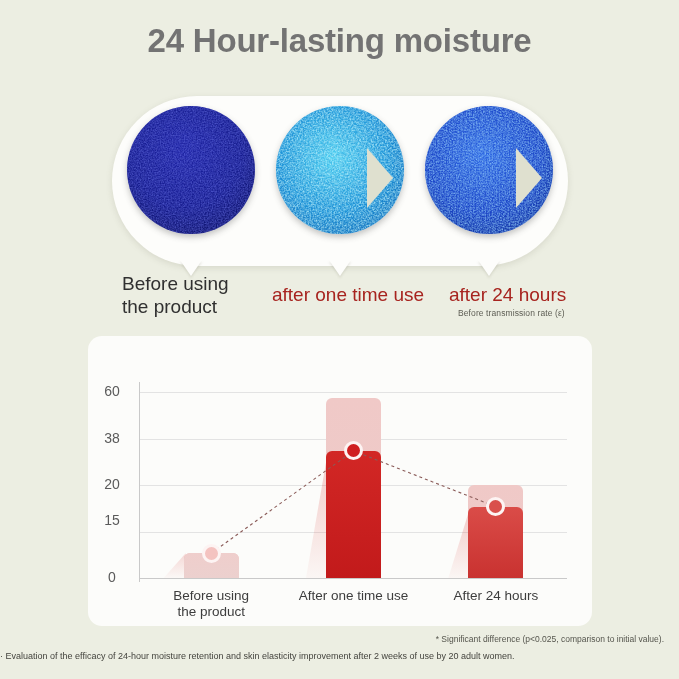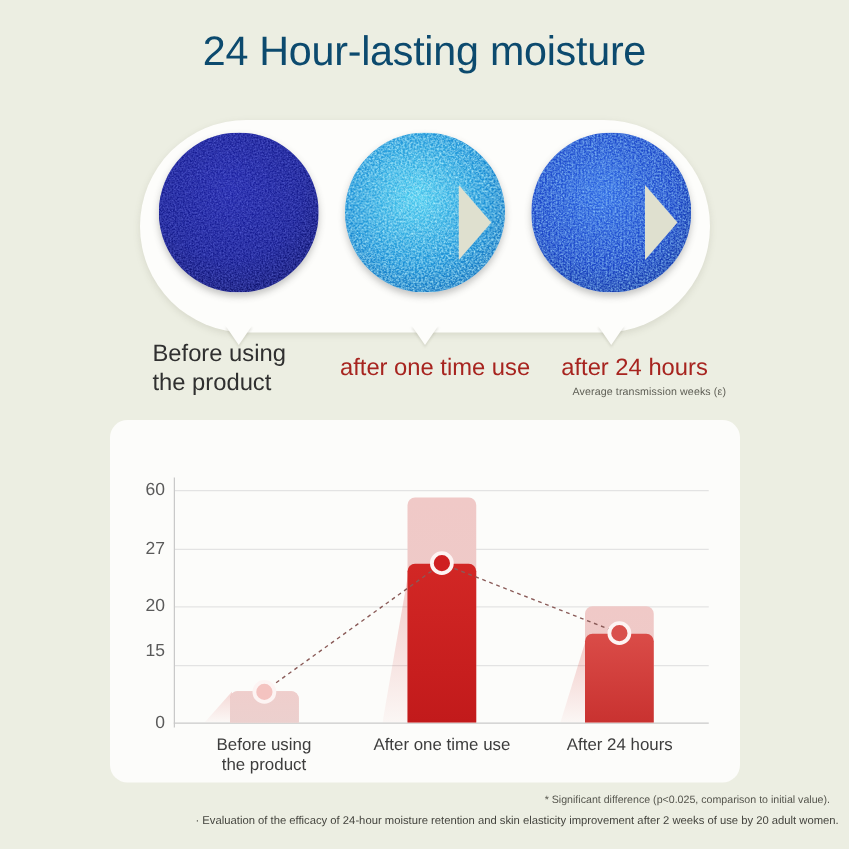--- a/index.html
+++ b/index.html
@@ -8,22 +8,22 @@
     background:#eceee2;
     font-family:"Liberation Sans", sans-serif;
     overflow:hidden;
     position:relative;
   }
   
   .title{
     position:absolute;top:22px;left:0;width:679px;
     text-align:center;
     font-size:33px;
-    font-weight:normal;
-    color:#0c4a6e;
+    font-weight:bold;
+    color:#737373;
     letter-spacing:-0.2px;
   }
   
   .photo-panel{
     position:absolute;
     left:112px;top:96px;
     width:456px;height:170px;
     background:#fdfdfb;
     border-radius:86px;
     box-shadow:0 2px 6px rgba(120,120,100,.18);
@@ -112,21 +112,21 @@
     background:#c9c9c9;
   }
   .axis-x{
     position:absolute;
     left:139px;top:578px;
     width:428px;height:1px;
     background:#c9c9c9;
   }
   .ytick{
     position:absolute;
-    width:40px;text-align:right;
+    width:40px;text-align:center;
     font-size:14px;color:#5a5a5a;
     left:92px;
   }
   
   .bar-bg{
     position:absolute;
     background:linear-gradient(180deg,#f0c9c7 0%,#eccbc9 100%);
     border-radius:6px 6px 0 0;
   }
   .bar-fg{
@@ -156,21 +156,21 @@
   
   .foot1{
     position:absolute;
     left:0;top:634px;width:664px;
     text-align:right;
     font-size:8.5px;color:#55554d;
   }
   .foot2{
     position:absolute;
     left:0;top:651px;width:671px;
-    text-align:right;
+    text-align:left;
     font-size:9px;color:#44443e;
   }
 </style>
 </head>
 <body>
 
 <div class="title">24 Hour-lasting moisture</div>
 
 <div class="photo-panel"></div>
 
@@ -258,39 +258,39 @@
   <div class="chevron a2"></div>
 </div>
 
 <div class="captions">
   <div class="cap cap0">
     <div>Before using</div>
     <div>the product</div>
   </div>
   <div class="cap cap1">after one time use</div>
   <div class="cap cap2">after 24 hours</div>
-  <div class="cap-sub">Average transmission weeks (ε)</div>
+  <div class="cap-sub">Before transmission rate (ε)</div>
 </div>
 
 <div class="chart-card"></div>
 
 <div id="chart-layer">
   <div class="axis-y"></div>
   <div class="axis-x"></div>
   <div id="grid-layer">
       <div class="gridline" style="top: 531.5px; left: 140px;"></div>
       <div class="gridline" style="top: 485px; left: 140px;"></div>
       <div class="gridline" style="top: 438.5px; left: 140px;"></div>
       <div class="gridline" style="top: 392px; left: 140px;"></div>
     </div>
   <div id="ytick-layer">
       <div class="ytick" style="top: 569px;">0</div>
       <div class="ytick" style="top: 512px;">15</div>
       <div class="ytick" style="top: 476px;">20</div>
-      <div class="ytick" style="top: 429.5px;">27</div>
+      <div class="ytick" style="top: 429.5px;">38</div>
       <div class="ytick" style="top: 383px;">60</div>
     </div>
   <div id="bars-layer">
       <div class="bar-bg" style="left: 183.667px; top: 553.2px; width: 55px; height: 24.8px;"></div>
       <div class="bar-shadow" style="left: 163.667px; top: 553.2px; width: 22px; height: 24.8px; clip-path: polygon(100% 0%, 100% 100%, 0% 100%); opacity: 0.35;"></div>
       <div class="bar-fg" style="left: 183.667px; top: 553.2px; width: 55px; height: 24.8px; background: linear-gradient(rgb(239, 206, 204) 0%, rgb(236, 208, 206) 100%);"></div>
       <div class="bar-bg" style="left: 326px; top: 398.2px; width: 55px; height: 179.8px;"></div>
       <div class="bar-shadow" style="left: 306px; top: 450.9px; width: 22px; height: 127.1px; clip-path: polygon(100% 0%, 100% 100%, 0% 100%); opacity: 0.5;"></div>
       <div class="bar-fg" style="left: 326px; top: 450.9px; width: 55px; height: 127.1px; background: linear-gradient(rgb(210, 39, 37) 0%, rgb(194, 26, 27) 100%);"></div>
       <div class="bar-bg" style="left: 468.333px; top: 485px; width: 55px; height: 93px;"></div>

